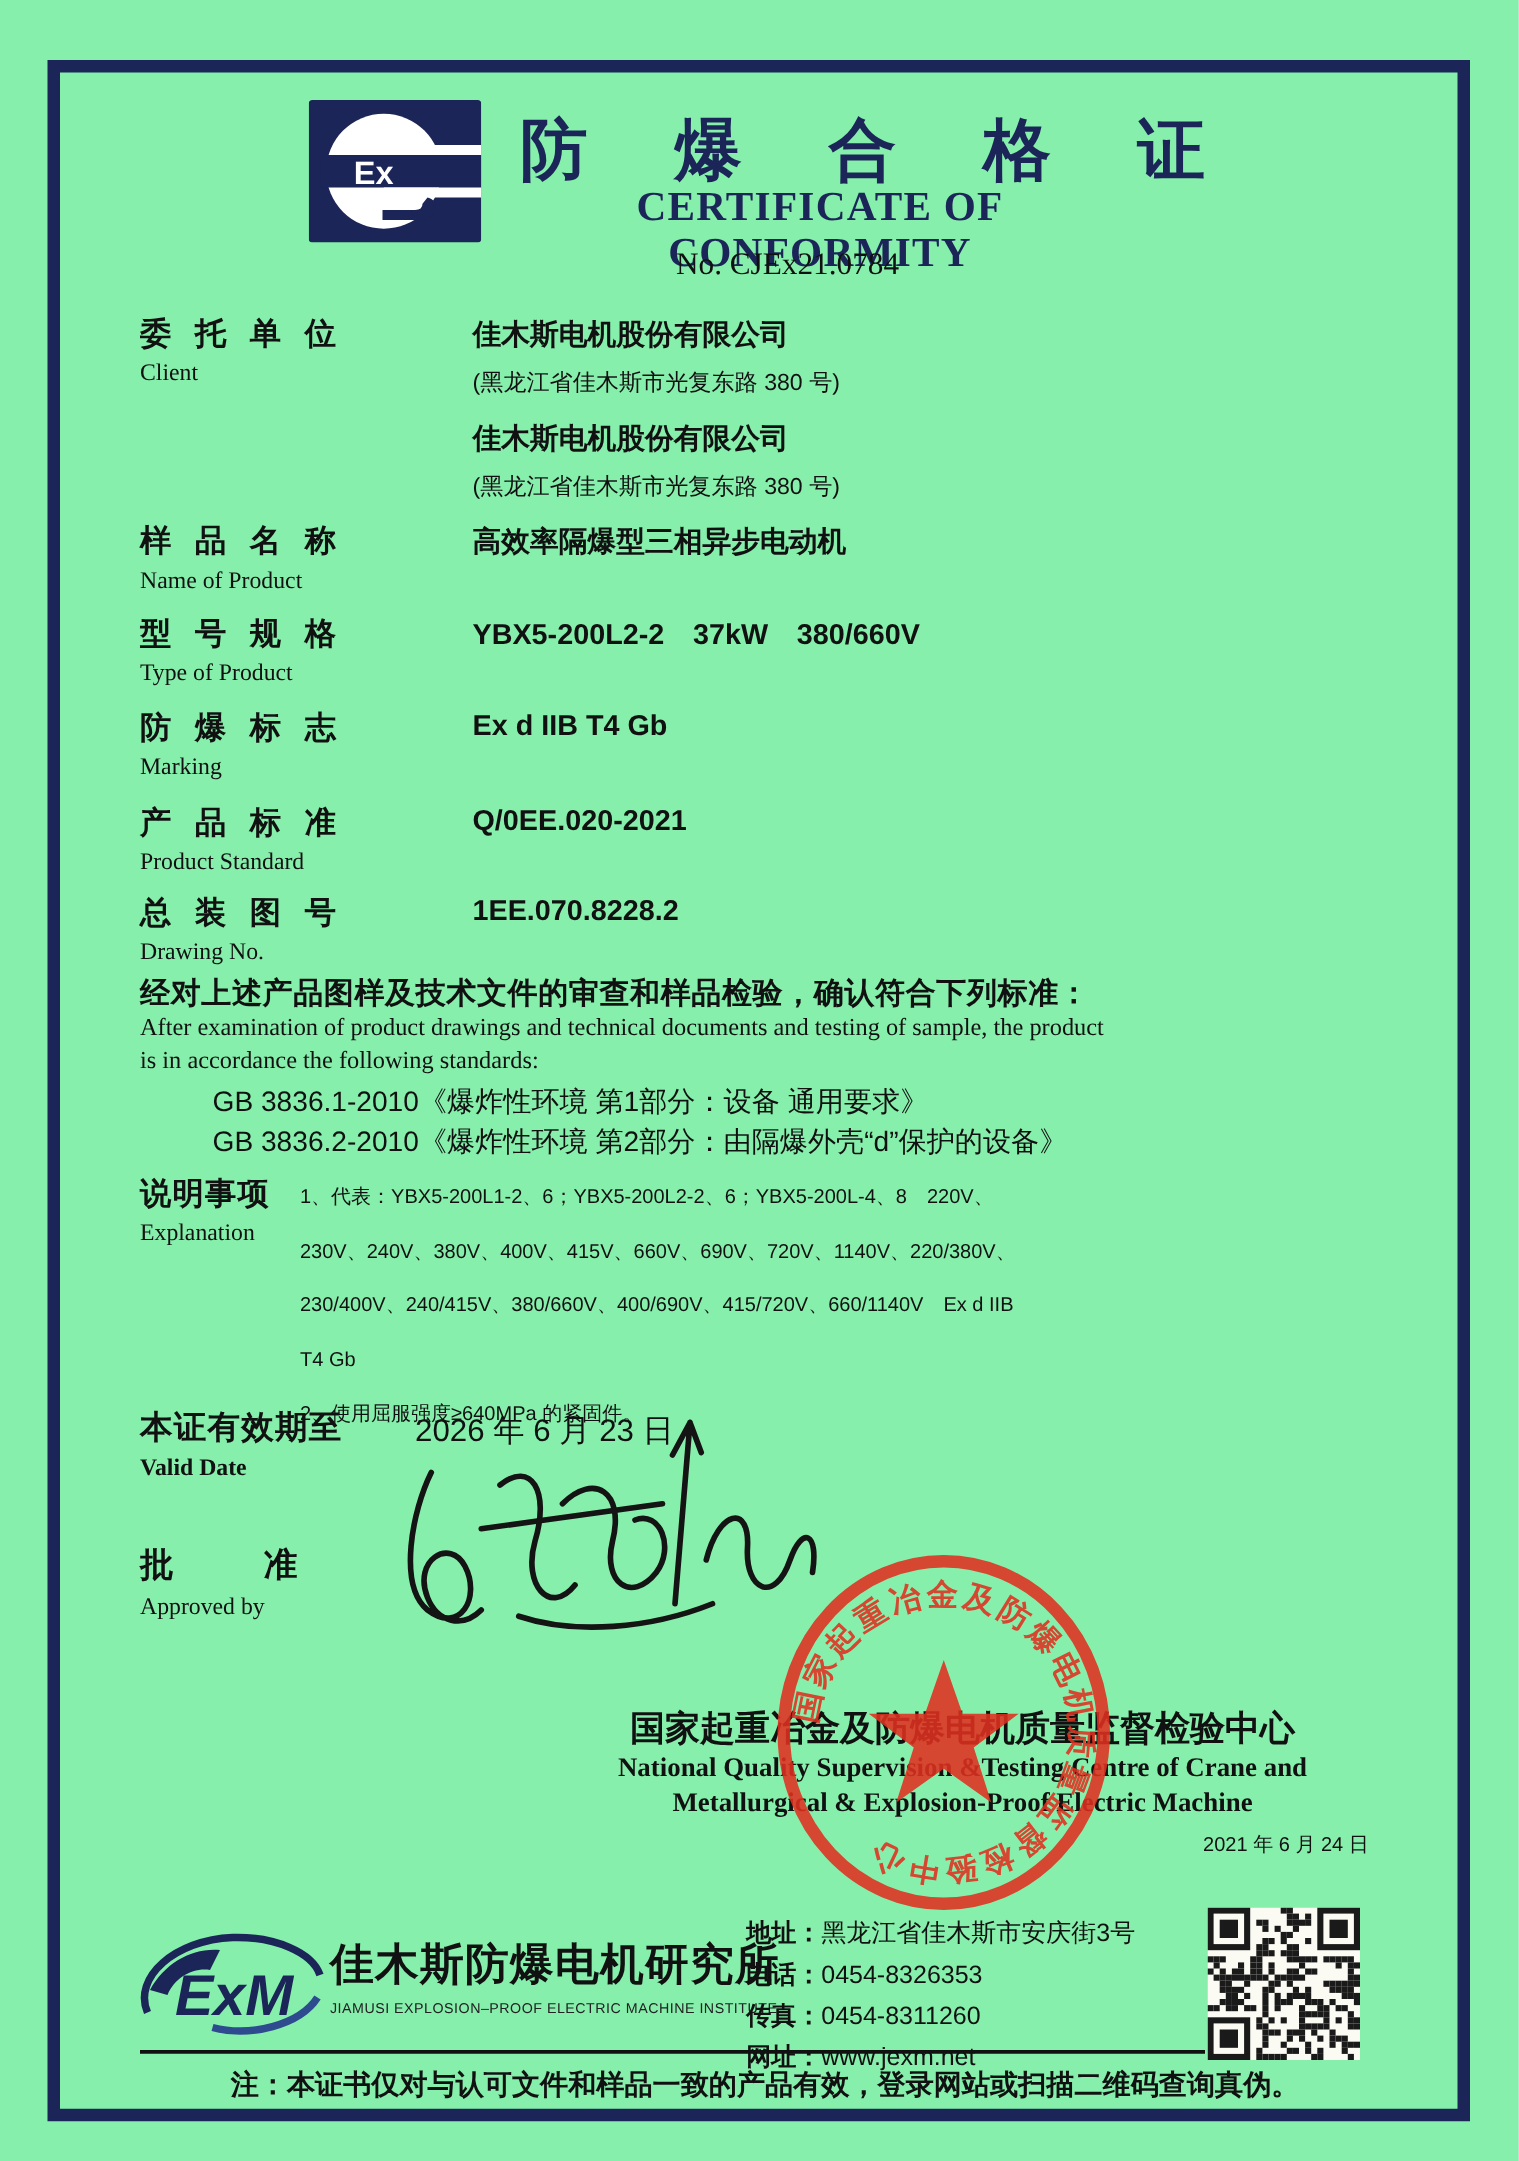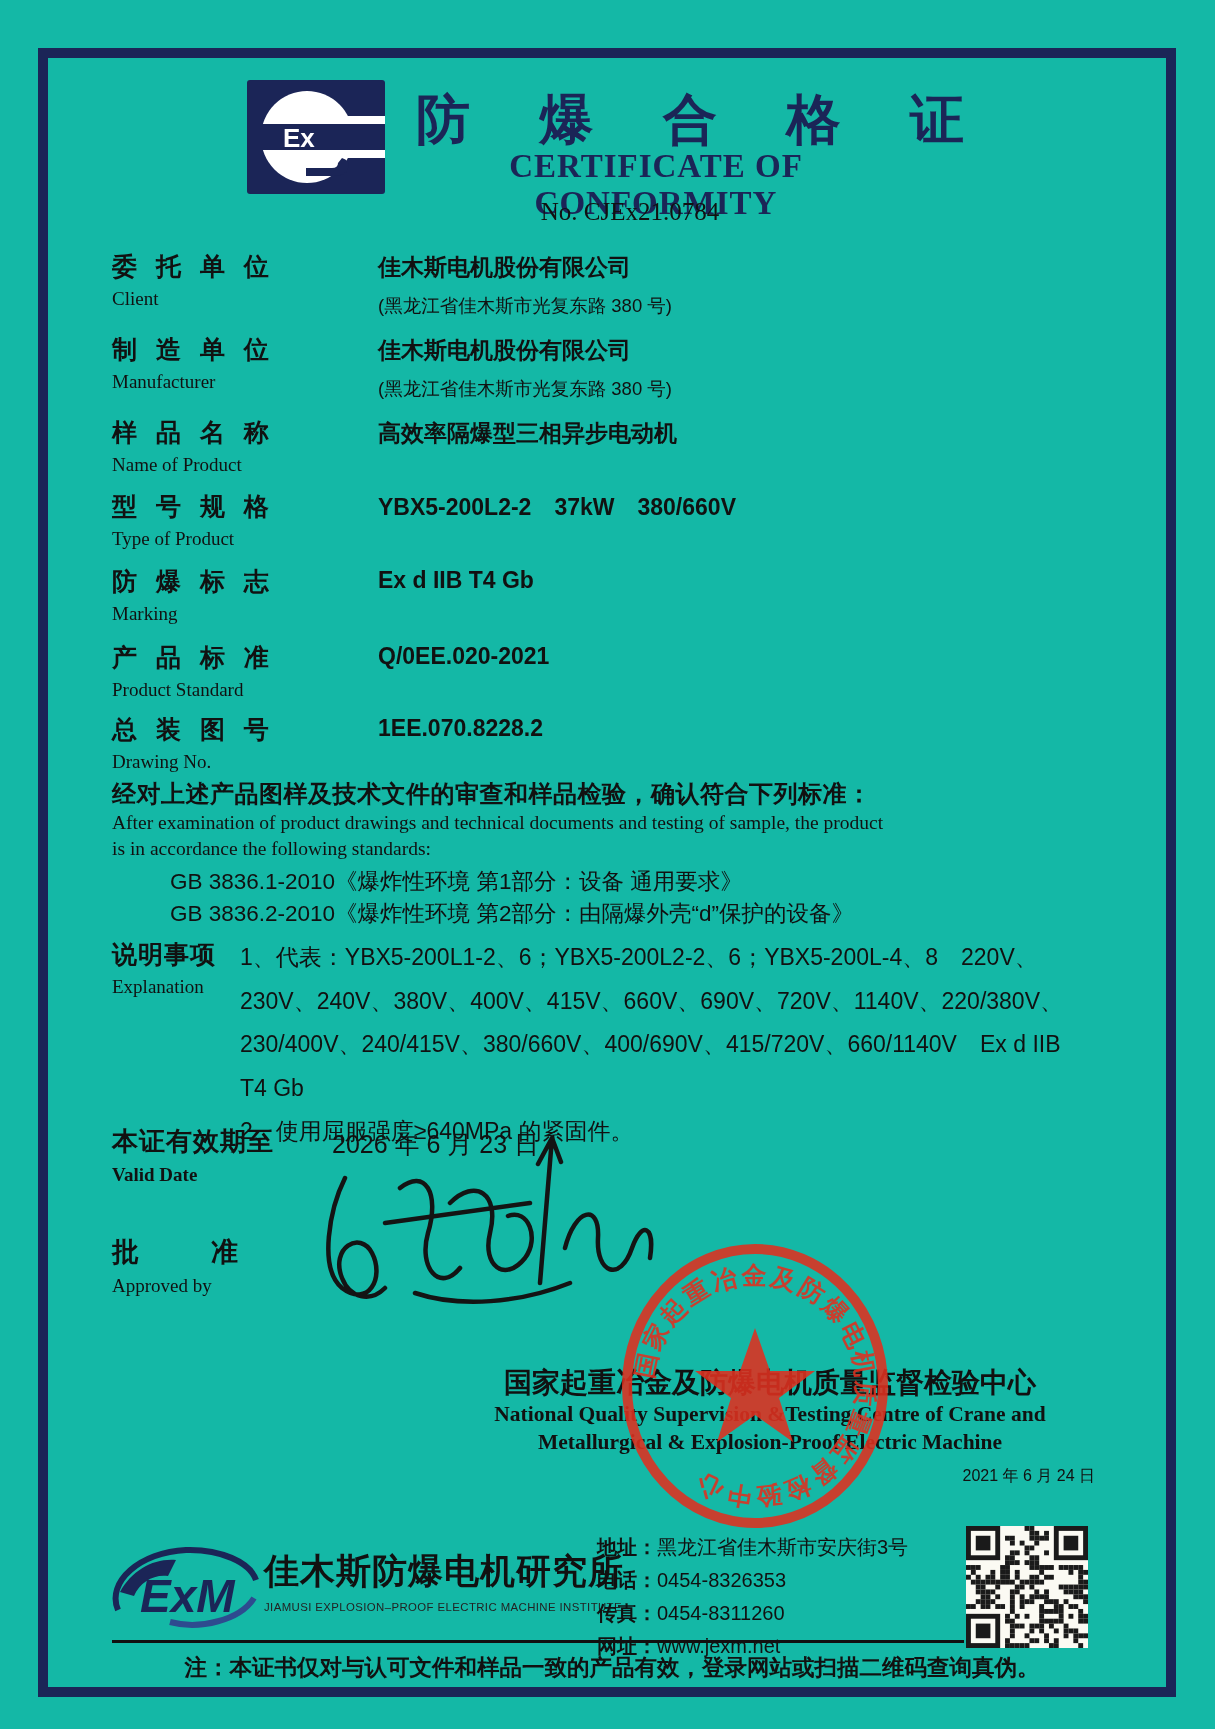--- a/index.html
+++ b/index.html
@@ -1,19 +1,19 @@
 <!DOCTYPE html>
 <html><head>
 <meta charset="utf-8">
 <style>
   * { margin:0; padding:0; box-sizing:border-box; }
   html,body { background:#e8e8e8; }
   .page {
     position:relative; width:1215px; height:1729px;
-    background:#14b8a6; overflow:hidden;
+    background:#86efac; overflow:hidden;
     font-family:"Liberation Sans", sans-serif; color:#111;
   }
   .abs { position:absolute; }
   .border-frame {
     position:absolute; left:38px; top:48px; width:1138px; height:1649px;
     border:10px solid #1b2557; background:transparent; pointer-events:none;
   }
   .title-cn {
     position:absolute; left:416px; top:84px; width:470px;
     font-size:54px; font-weight:bold; color:#1b2557; letter-spacing:28px;
@@ -35,21 +35,21 @@
   .label-col { position:absolute; left:112px; width:230px; }
   .value-col { position:absolute; left:338px; width:760px;margin-left:40px; }
   .conf-cn {
     position:absolute; left:112px; top:778px; width:980px;
     font-size:24px; font-weight:bold; letter-spacing:0.5px; white-space:nowrap;
   }
   .conf-en { position:absolute; left:112px; width:990px; font-size:19.5px;
     font-family:"Liberation Serif", serif; white-space:nowrap; }
   .gb-line { position:absolute; left:160px; width:940px; font-size:22.5px; white-space:nowrap;margin-left:10px; }
   .exp-lines { position:absolute; left:240px; top:936px; width:890px;
-    font-size:23px; line-height:43.5px; }
+    font-size:16px; line-height:43.5px; }
   .exp-lines div { white-space:nowrap; }
   .valid-value { position:absolute; left:332px; top:1128px; font-size:25px; white-space:nowrap; }
   .authority-name {
     position:absolute; left:420px; top:1364px; width:700px; text-align:center;
     font-size:28px; font-weight:bold; white-space:nowrap;
   }
   .authority-en {
     position:absolute; left:420px; width:700px; text-align:center;
     font-size:21.5px; font-weight:bold; font-family:"Liberation Serif", serif; white-space:nowrap;
   }
@@ -96,24 +96,20 @@
 
   <div class="label-col" style="top:250px">
     <div class="field-label-cn">委 托 单 位</div>
     <div class="field-label-en">Client</div>
   </div>
   <div class="value-col" style="top:252px">
     <div class="field-value">佳木斯电机股份有限公司</div>
     <div class="field-note">(黑龙江省佳木斯市光复东路 380 号)</div>
   </div>
 
-  <div class="label-col" style="top:333px">
-    <div class="field-label-cn">制 造 单 位</div>
-    <div class="field-label-en">Manufacturer</div>
-  </div>
   <div class="value-col" style="top:335px">
     <div class="field-value">佳木斯电机股份有限公司</div>
     <div class="field-note">(黑龙江省佳木斯市光复东路 380 号)</div>
   </div>
 
   <div class="label-col" style="top:416px">
     <div class="field-label-cn">样 品 名 称</div>
     <div class="field-label-en">Name of Product</div>
   </div>
   <div class="value-col" style="top:418px">

